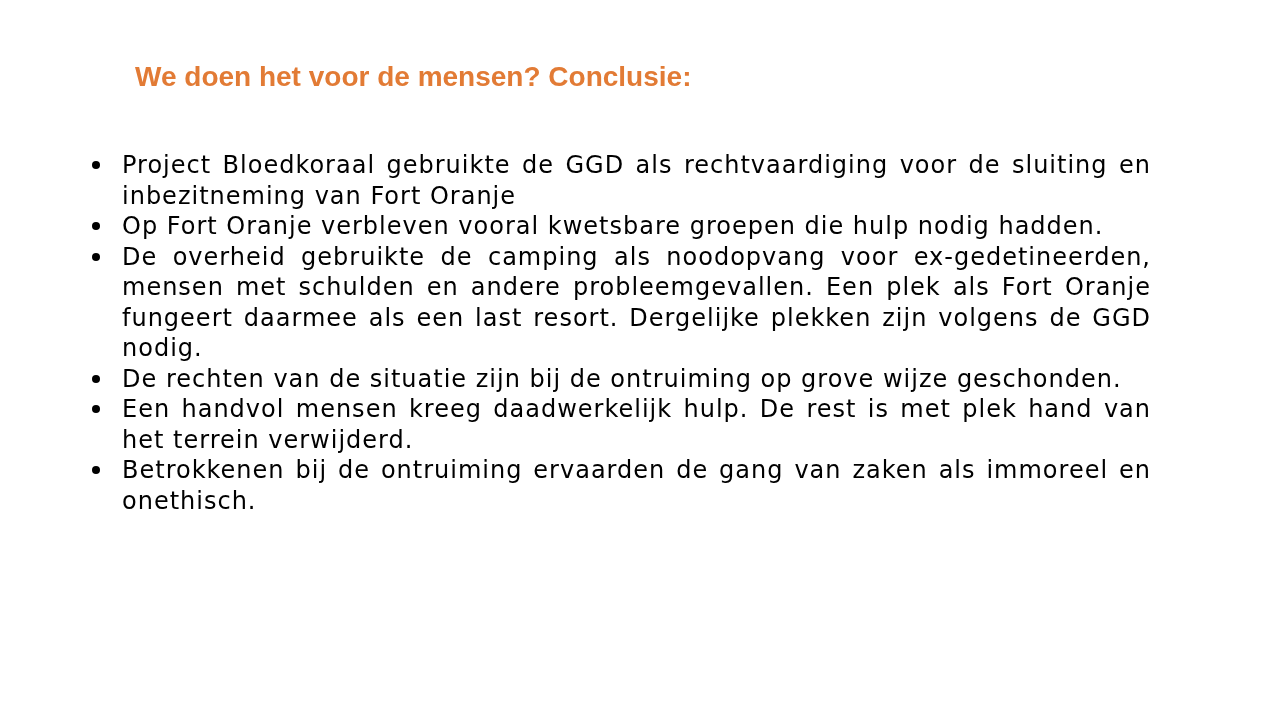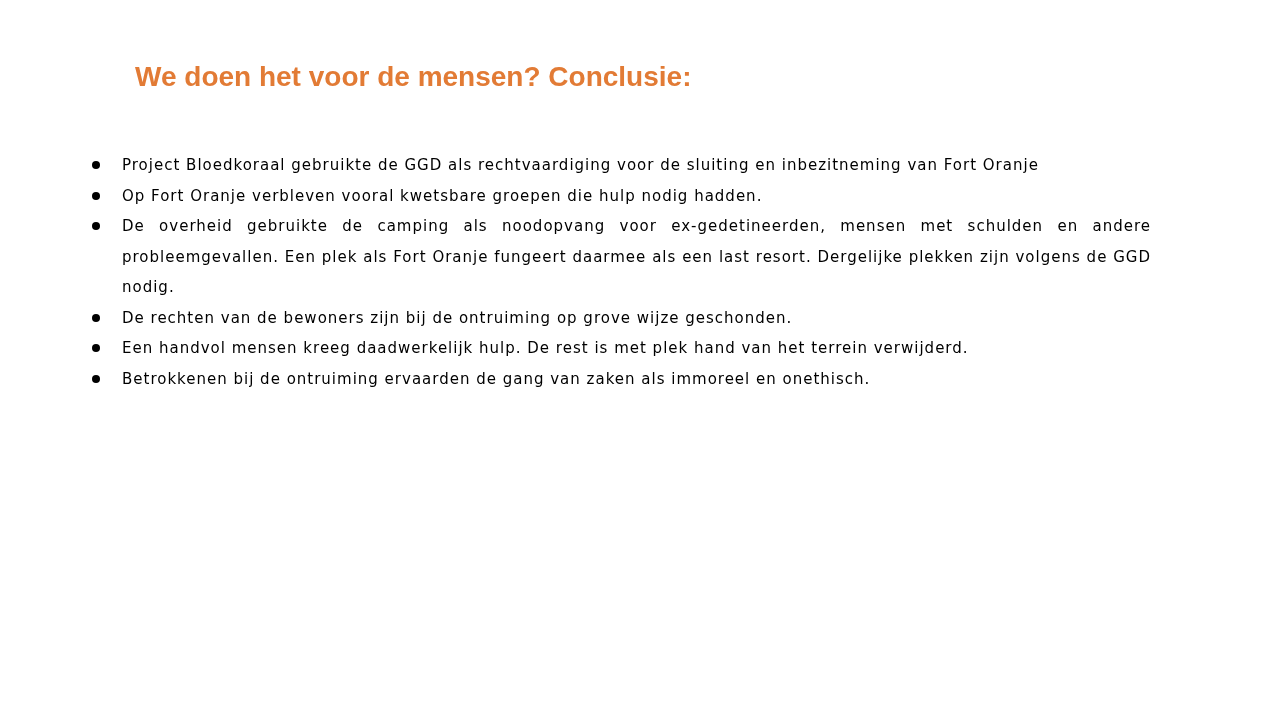--- a/index.html
+++ b/index.html
@@ -35,21 +35,21 @@
     top: 150px;
     width: 1061px;
     margin: 0;
     padding: 0;
     list-style: none;
   }
   .bullet-item {
     position: relative;
     padding-left: 32px;
     margin: 0;
-    font-size: 15px;
+    font-size: 24px;
     line-height: 30.5px;
     letter-spacing: 1px;
     text-align: justify;
     color: #000000;
   }
   .bullet-dot {
     position: absolute;
     left: 2px;
     top: 11px;
     width: 8px;
@@ -73,21 +73,21 @@
     <li class="bullet-item">
       <span class="bullet-dot"></span>
       <span>Op Fort Oranje verbleven vooral kwetsbare groepen die hulp nodig hadden.</span>
     </li>
     <li class="bullet-item">
       <span class="bullet-dot"></span>
       <span>De overheid gebruikte de camping als noodopvang voor ex-gedetineerden, mensen met schulden en andere probleemgevallen. Een plek als Fort Oranje fungeert daarmee als een last resort. Dergelijke plekken zijn volgens de GGD nodig.</span>
     </li>
     <li class="bullet-item">
       <span class="bullet-dot"></span>
-      <span>De rechten van de bewoners zijn bij de ontruiming op grove wijze geschonden.</span>
+      <span>De rechten van de situatie zijn bij de ontruiming op grove wijze geschonden.</span>
     </li>
     <li class="bullet-item">
       <span class="bullet-dot"></span>
       <span>Een handvol mensen kreeg daadwerkelijk hulp. De rest is met plek hand van het terrein verwijderd.</span>
     </li>
     <li class="bullet-item">
       <span class="bullet-dot"></span>
       <span>Betrokkenen bij de ontruiming ervaarden de gang van zaken als immoreel en onethisch.</span>
     </li>
   </ul>

